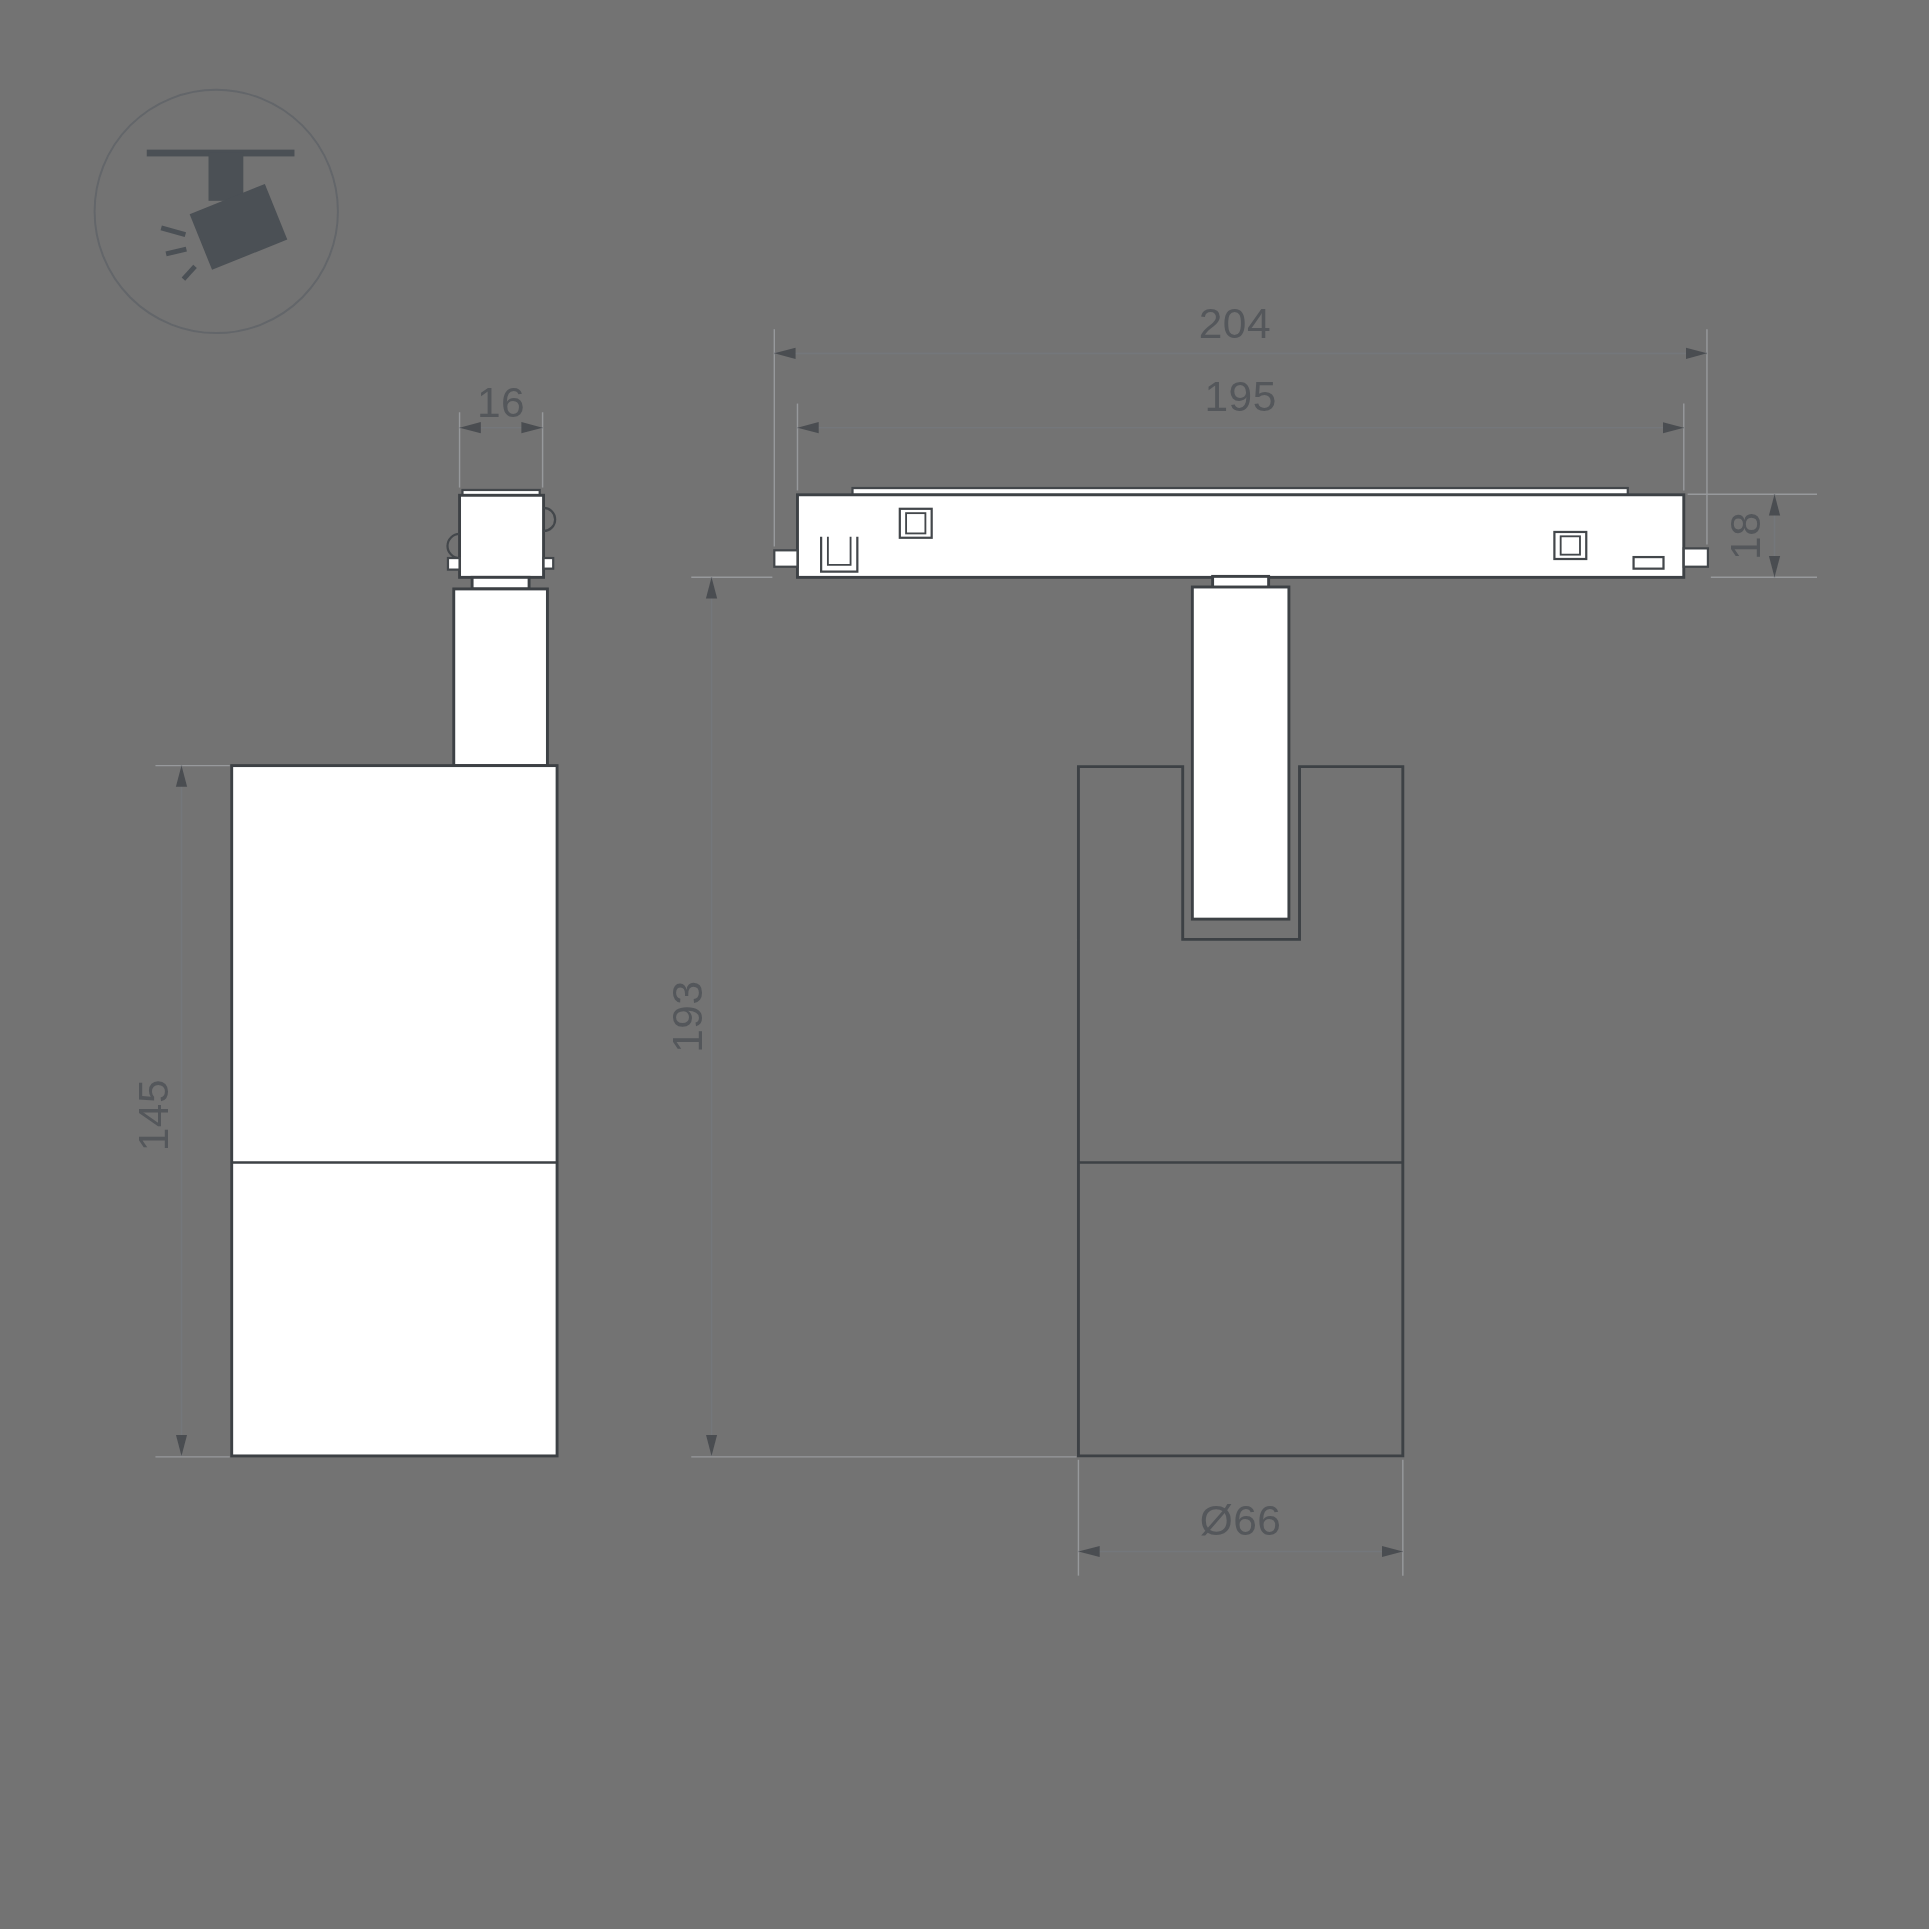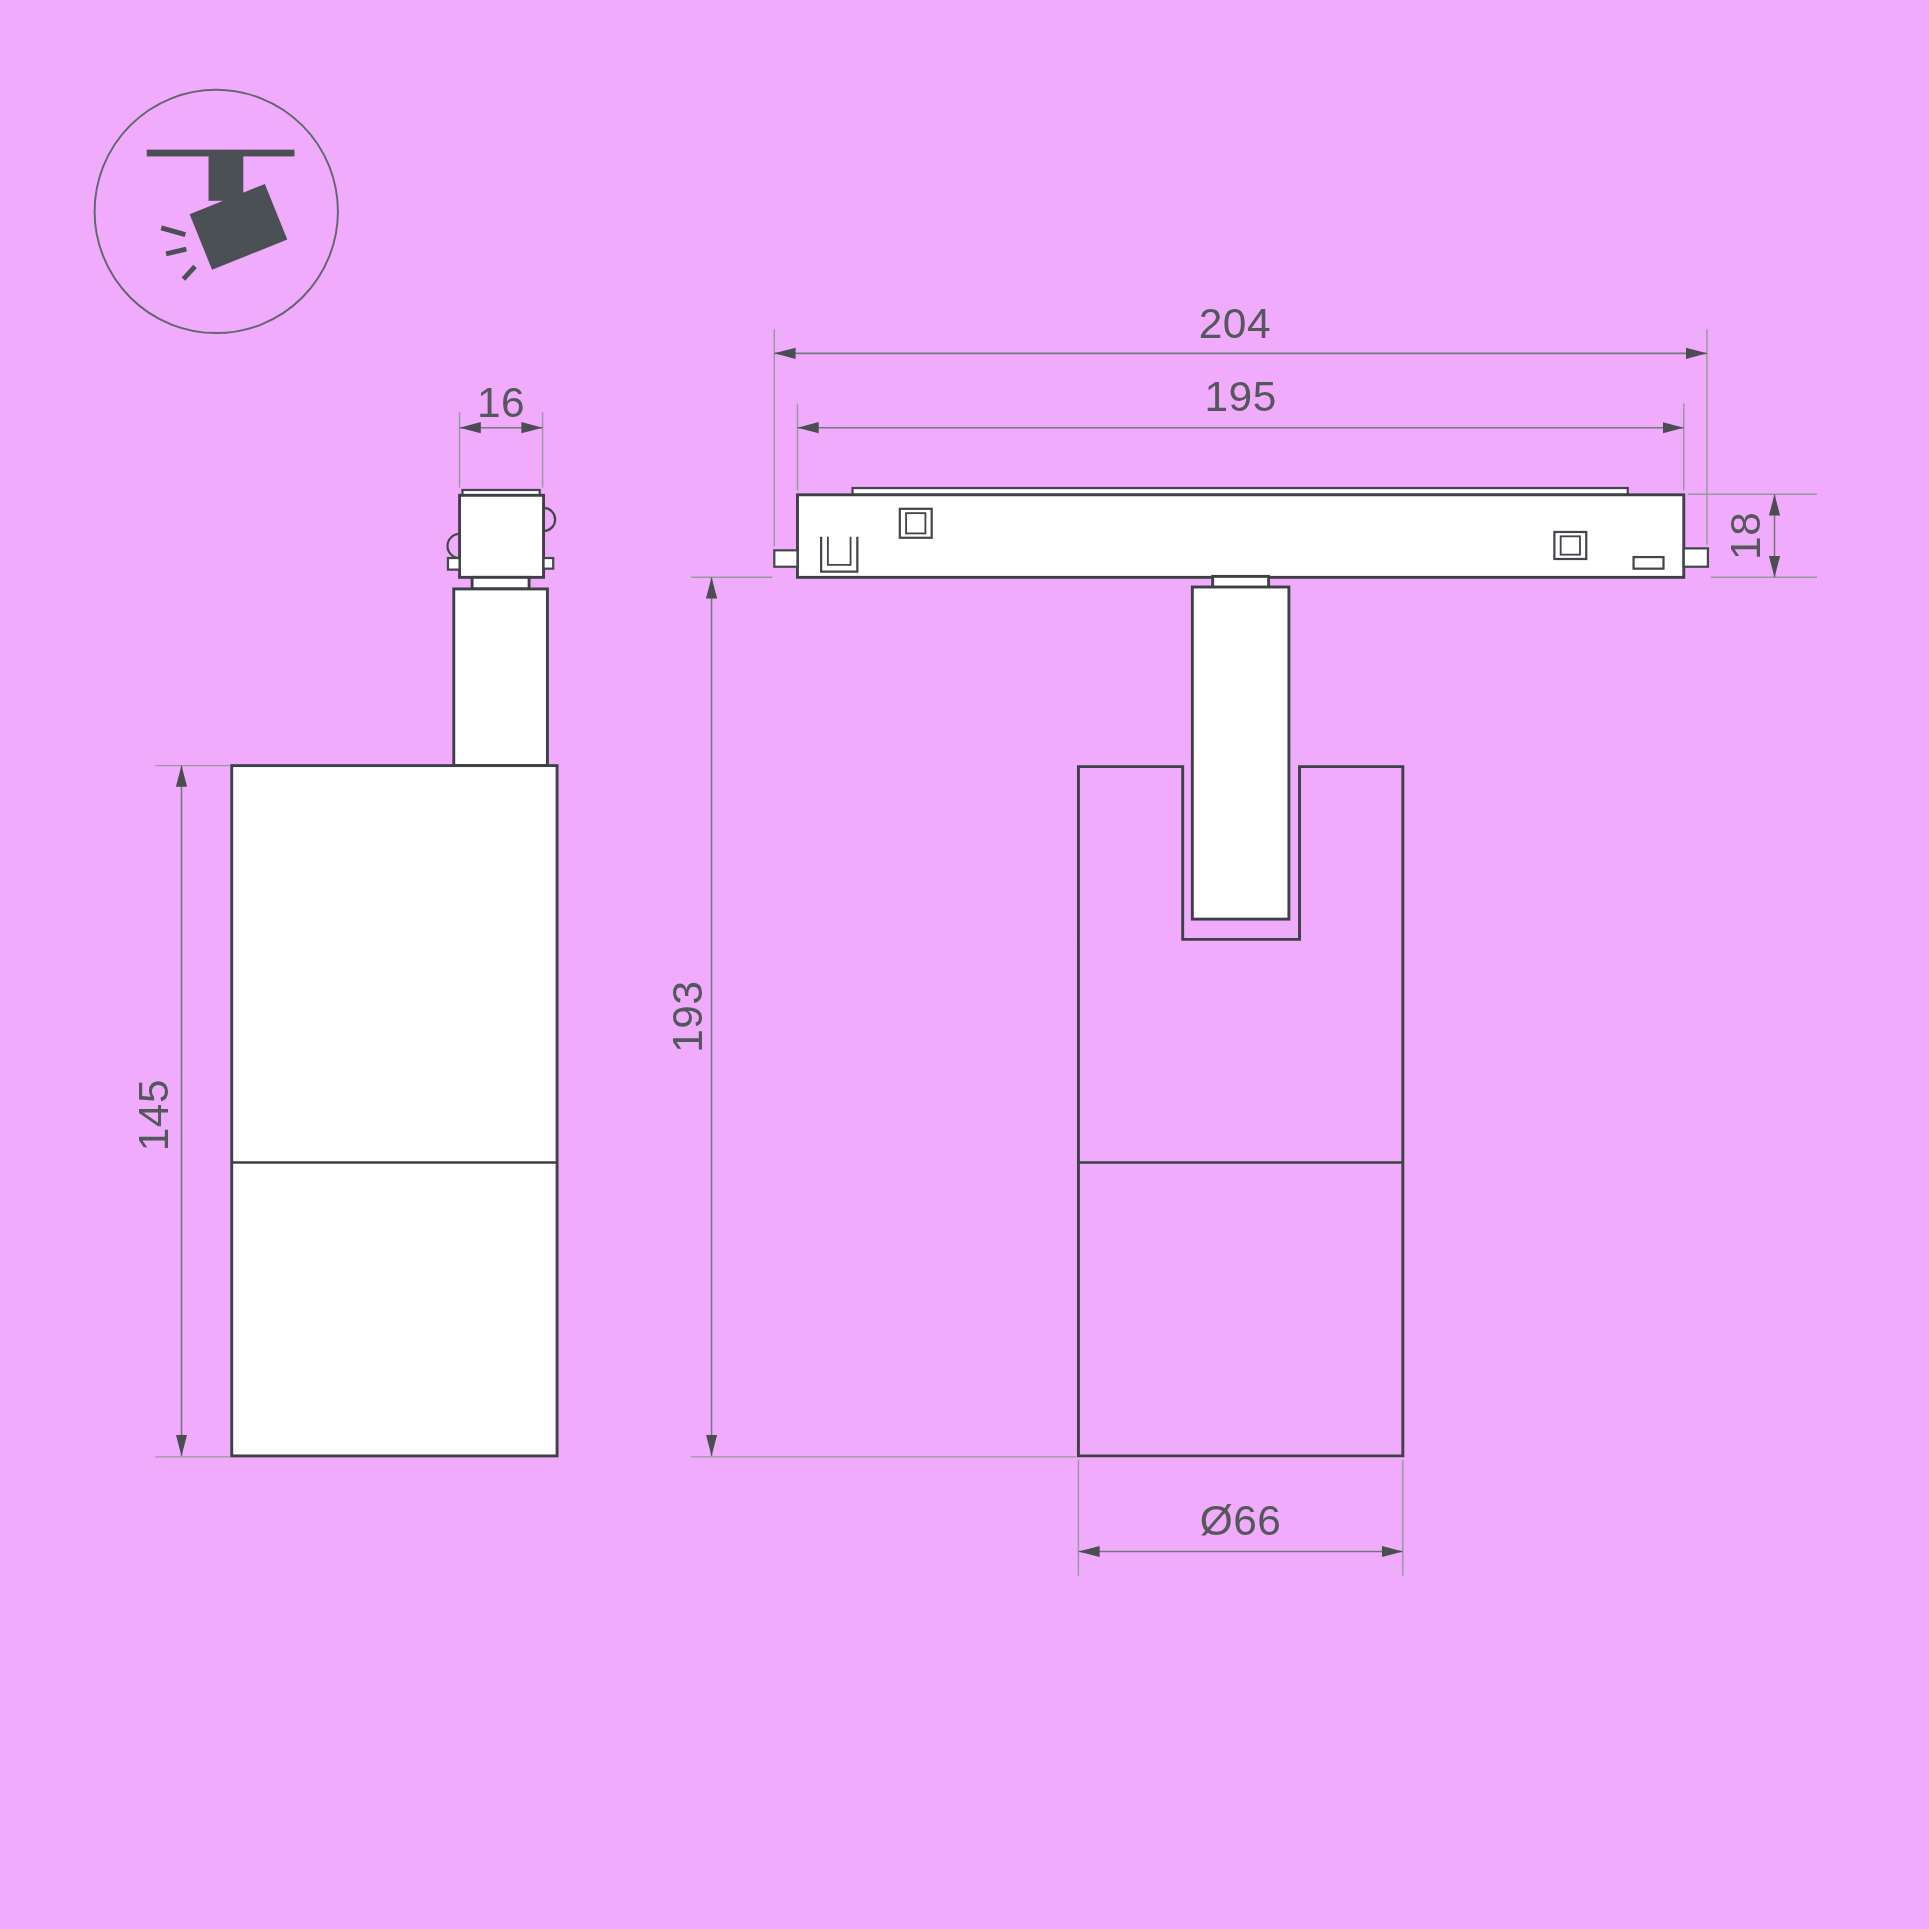--- a/index.html
+++ b/index.html
@@ -3,21 +3,21 @@
 <meta charset="utf-8">
 <style>
   html, body {
     margin: 0;
     padding: 0;
     background: #ffffff;
   }
   .canvas-wrap {
     width: 1929px;
     height: 1929px;
-    background: #f0abfc;
+    background: #737373;
     position: relative;
     font-family: "Liberation Sans", sans-serif;
   }
   svg { display: block; }
 
   
   .outline   { fill: none; stroke: #3d4145; stroke-width: 3;   }
   .outline-f { fill: #ffffff; stroke: #3d4145; stroke-width: 3; }
   .detail    { fill: #ffffff; stroke: #43474b; stroke-width: 2.3; }
   .detail-n  { fill: none;    stroke: #43474b; stroke-width: 2.3; }

